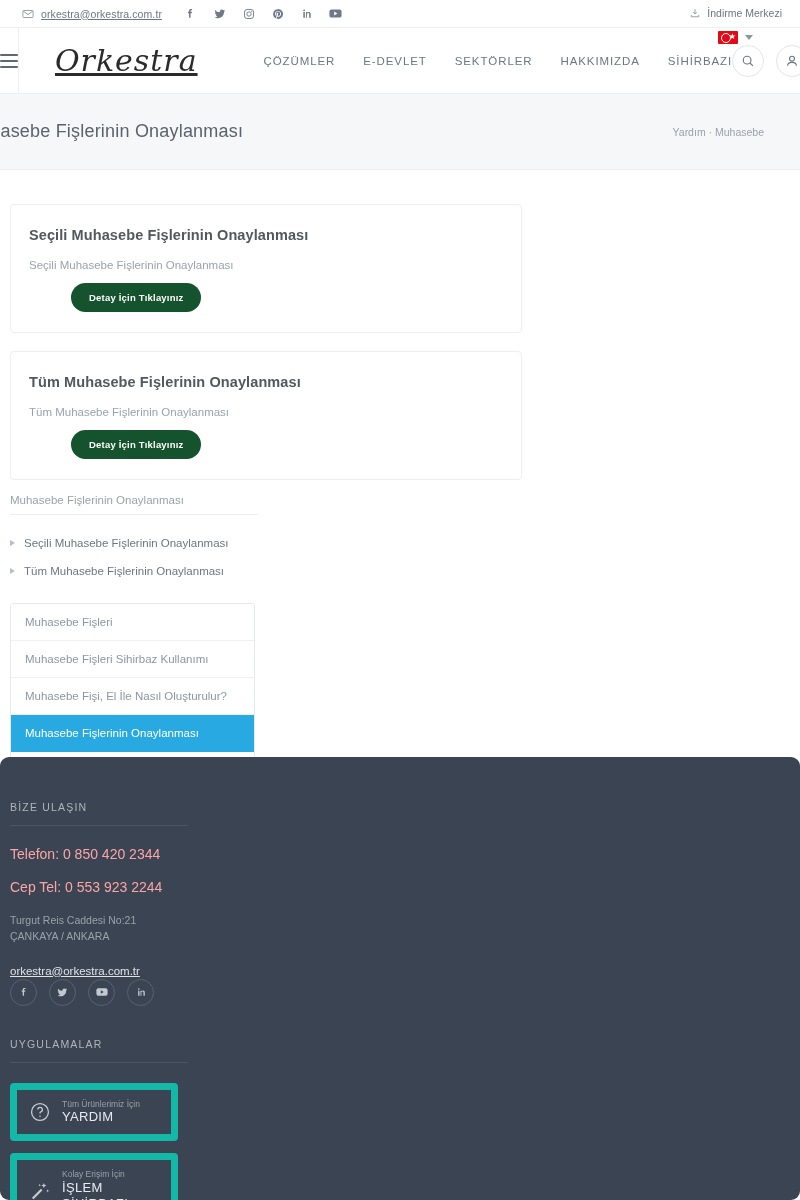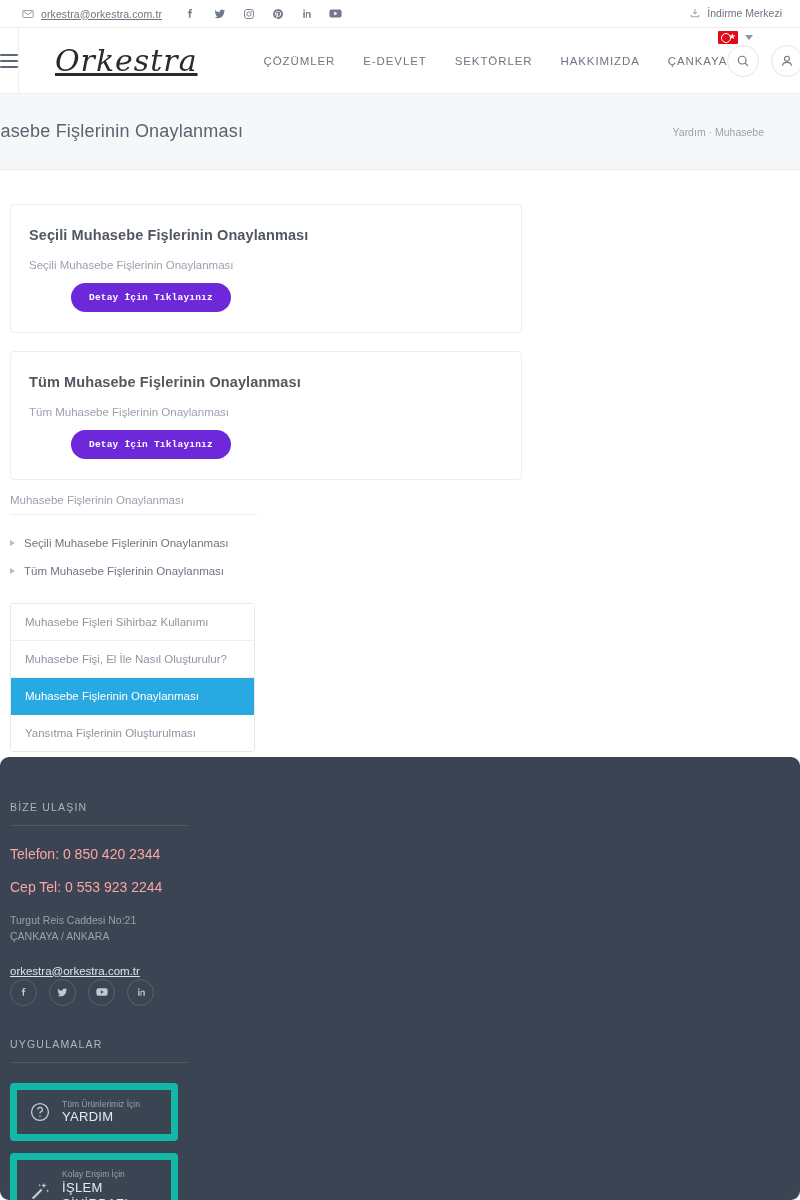--- a/index.html
+++ b/index.html
@@ -97,23 +97,23 @@
   .card {
     border: 1px solid #eceef0; border-radius: 4px; background: #fff;
     padding: 22px 18px 20px 18px; margin-bottom: 18px;
   }
   .card-title {
     font-size: 14.5px; font-weight: 700; color: #51585f; margin-bottom: 16px;
     letter-spacing: .1px;
   }
   .card-sub { font-size: 11.5px; color: #9aa2ad; margin-bottom: 12px; }
   .btn-detay {
-    display: inline-block; background: #6d28d9; color: #fff; font-size: 9.5px;
+    display: inline-block; background: #14532d; color: #fff; font-size: 9.5px;
     font-weight: 700; padding: 9px 18px; border-radius: 16px; border: none;
-    letter-spacing: .2px; cursor: pointer; margin-left: 42px; font-family: Liberation Mono, monospace;
+    letter-spacing: .2px; cursor: pointer; margin-left: 42px;
   }
 
   .section-head {
     font-size: 11.5px; color: #9aa2ad; padding: 0 0 8px 0; margin-top: -4px;
     border-bottom: 1px solid #eceef0; width: 248px;
   }
   .bullet-list { margin-top: 22px; }
   .bullet-list li { list-style: none; display: flex; align-items: center; gap: 9px; margin-bottom: 16px; }
   .bullet-list .tri {
     width: 0; height: 0; border-top: 3.5px solid transparent;
@@ -243,21 +243,21 @@
     <i></i>
     <i></i>
     <i></i>
   </div>
   <a href="#" class="logo">Orkestra</a>
   <nav class="mainnav">
     <a href="#">ÇÖZÜMLER</a>
     <a href="#">E-DEVLET</a>
     <a href="#">SEKTÖRLER</a>
     <a href="#">HAKKIMIZDA</a>
-    <a href="#">ÇANKAYA</a>
+    <a href="#">SİHİRBAZI</a>
   </nav>
   <div class="header-actions">
     <div class="circle-btn">
       <span>
         <svg viewBox="0 0 16 16" width="14" height="14" fill="none" stroke="currentColor" stroke-width="1.3">
             <circle cx="7" cy="7" r="4.4"></circle>
             <path d="M10.3 10.3 13.6 13.6"></path>
           </svg>
       </span>
     </div>
@@ -299,20 +299,23 @@
         <span class="tri"></span>
         <a href="#">Seçili Muhasebe Fişlerinin Onaylanması</a>
       </li>
       <li>
         <span class="tri"></span>
         <a href="#">Tüm Muhasebe Fişlerinin Onaylanması</a>
       </li>
     </ul>
 
     <ul class="sidelist">
+      <li>
+        <a href="#">Muhasebe Fişleri</a>
+      </li>
       <li>
         <a href="#">Muhasebe Fişleri Sihirbaz Kullanımı</a>
       </li>
       <li>
         <a href="#">Muhasebe Fişi, El İle Nasıl Oluşturulur?</a>
       </li>
       <li>
         <a href="#" class="active">Muhasebe Fişlerinin Onaylanması</a>
       </li>
       <li>

